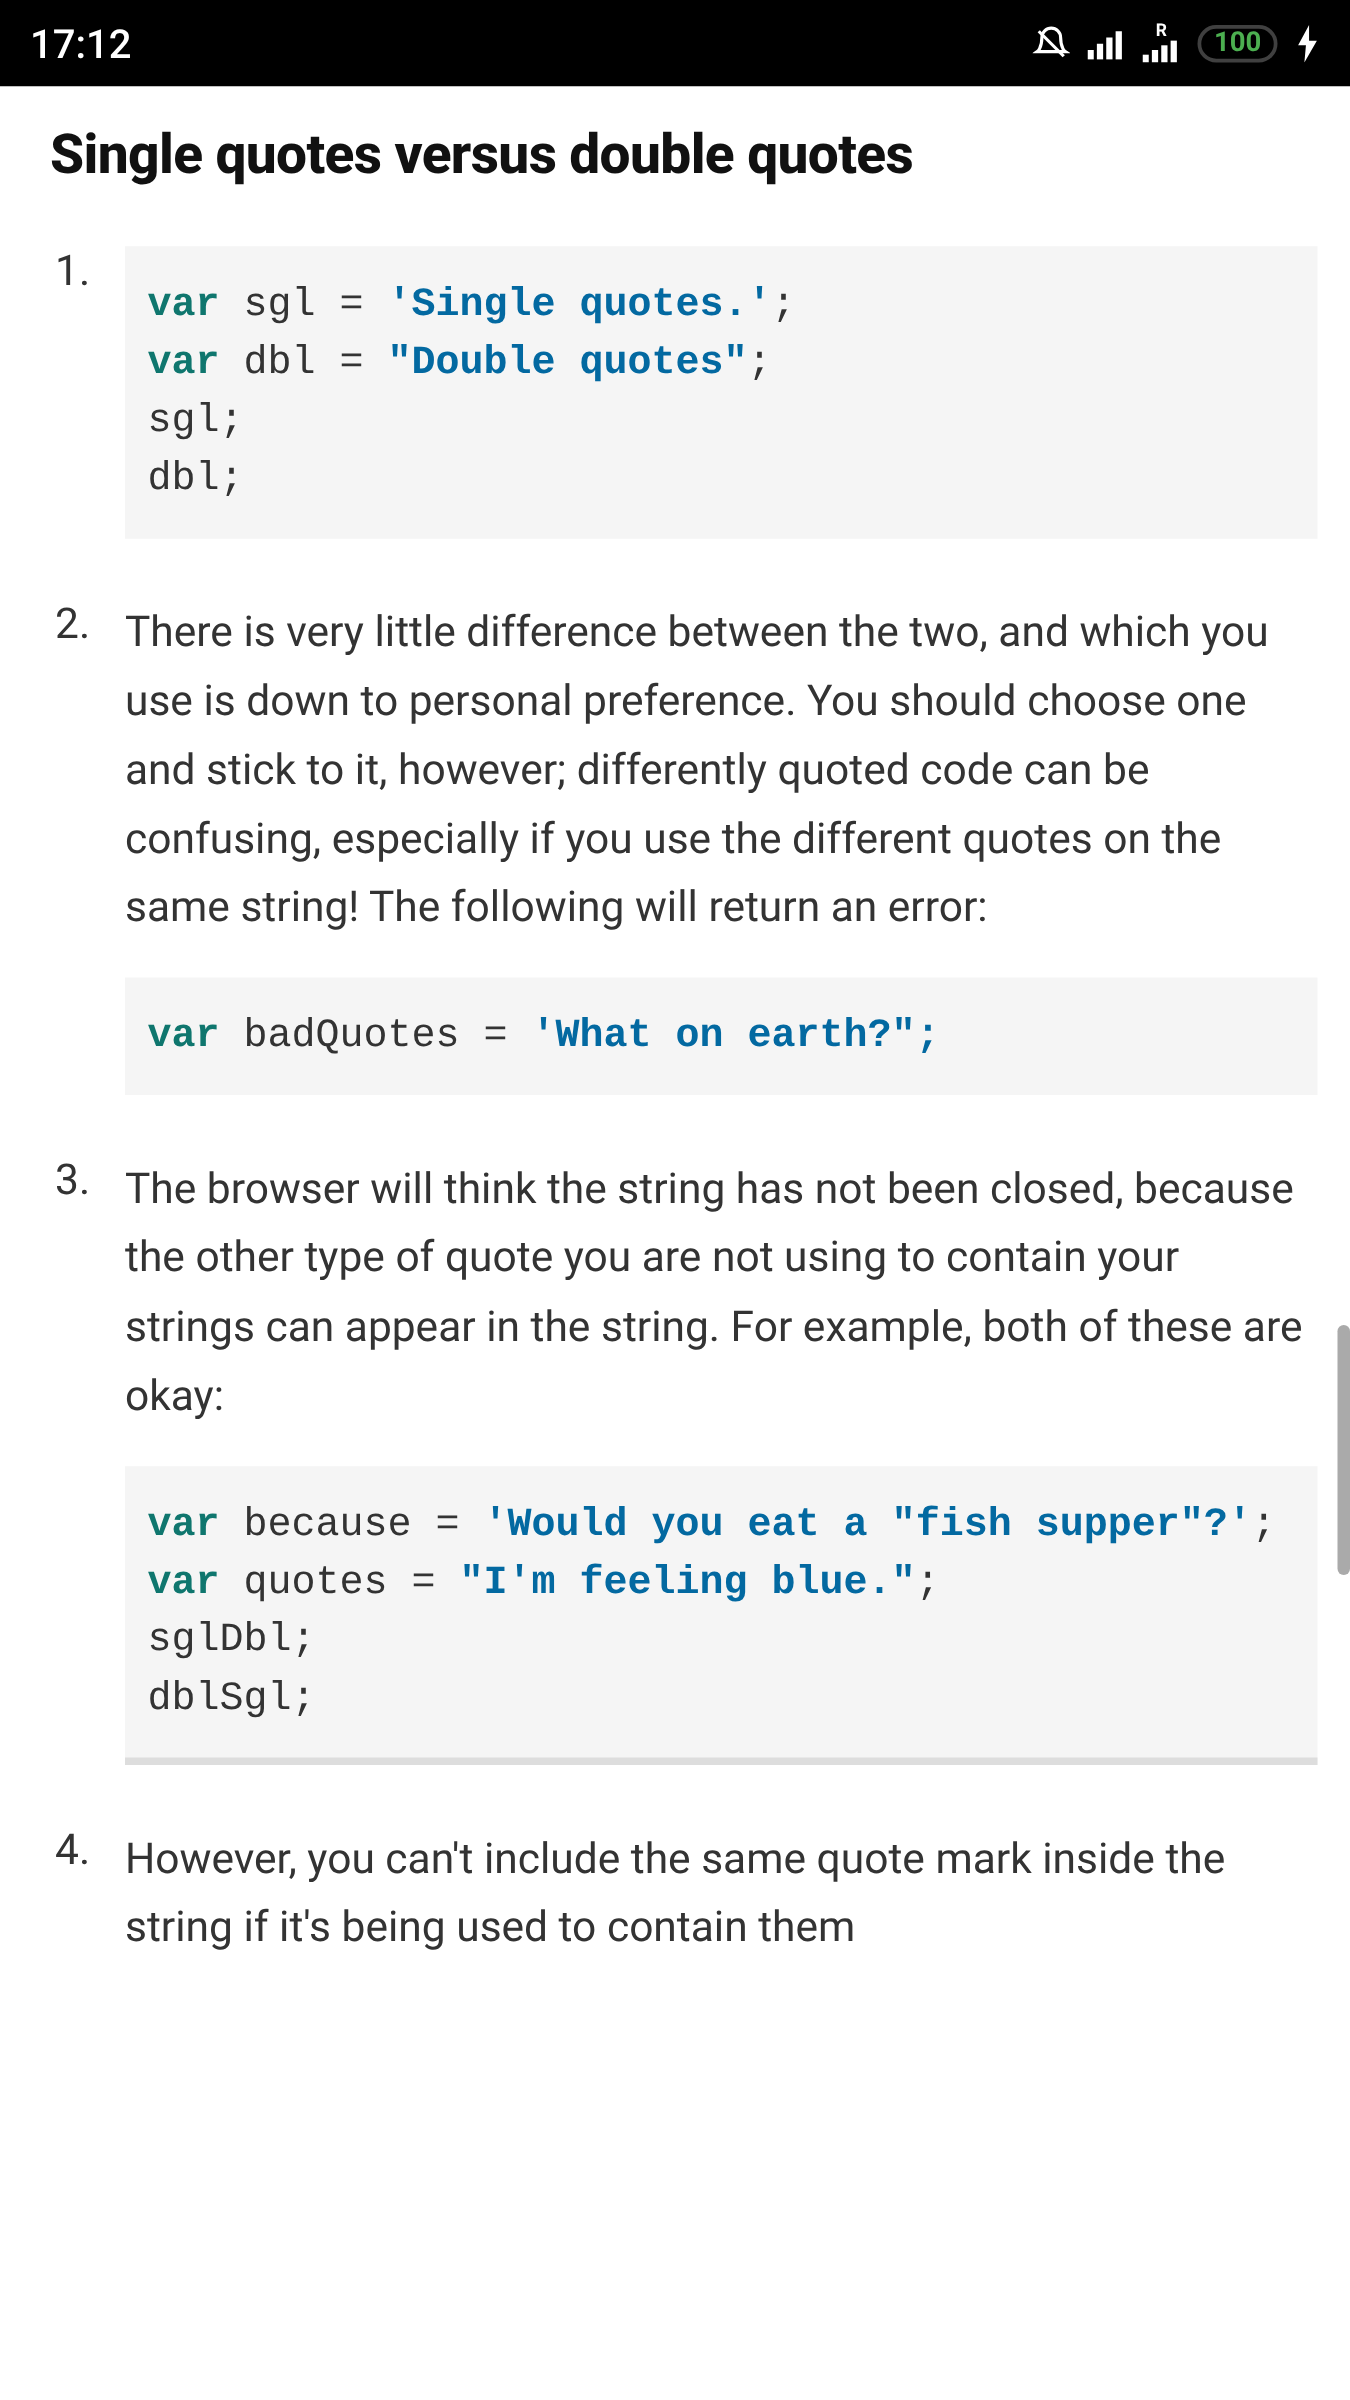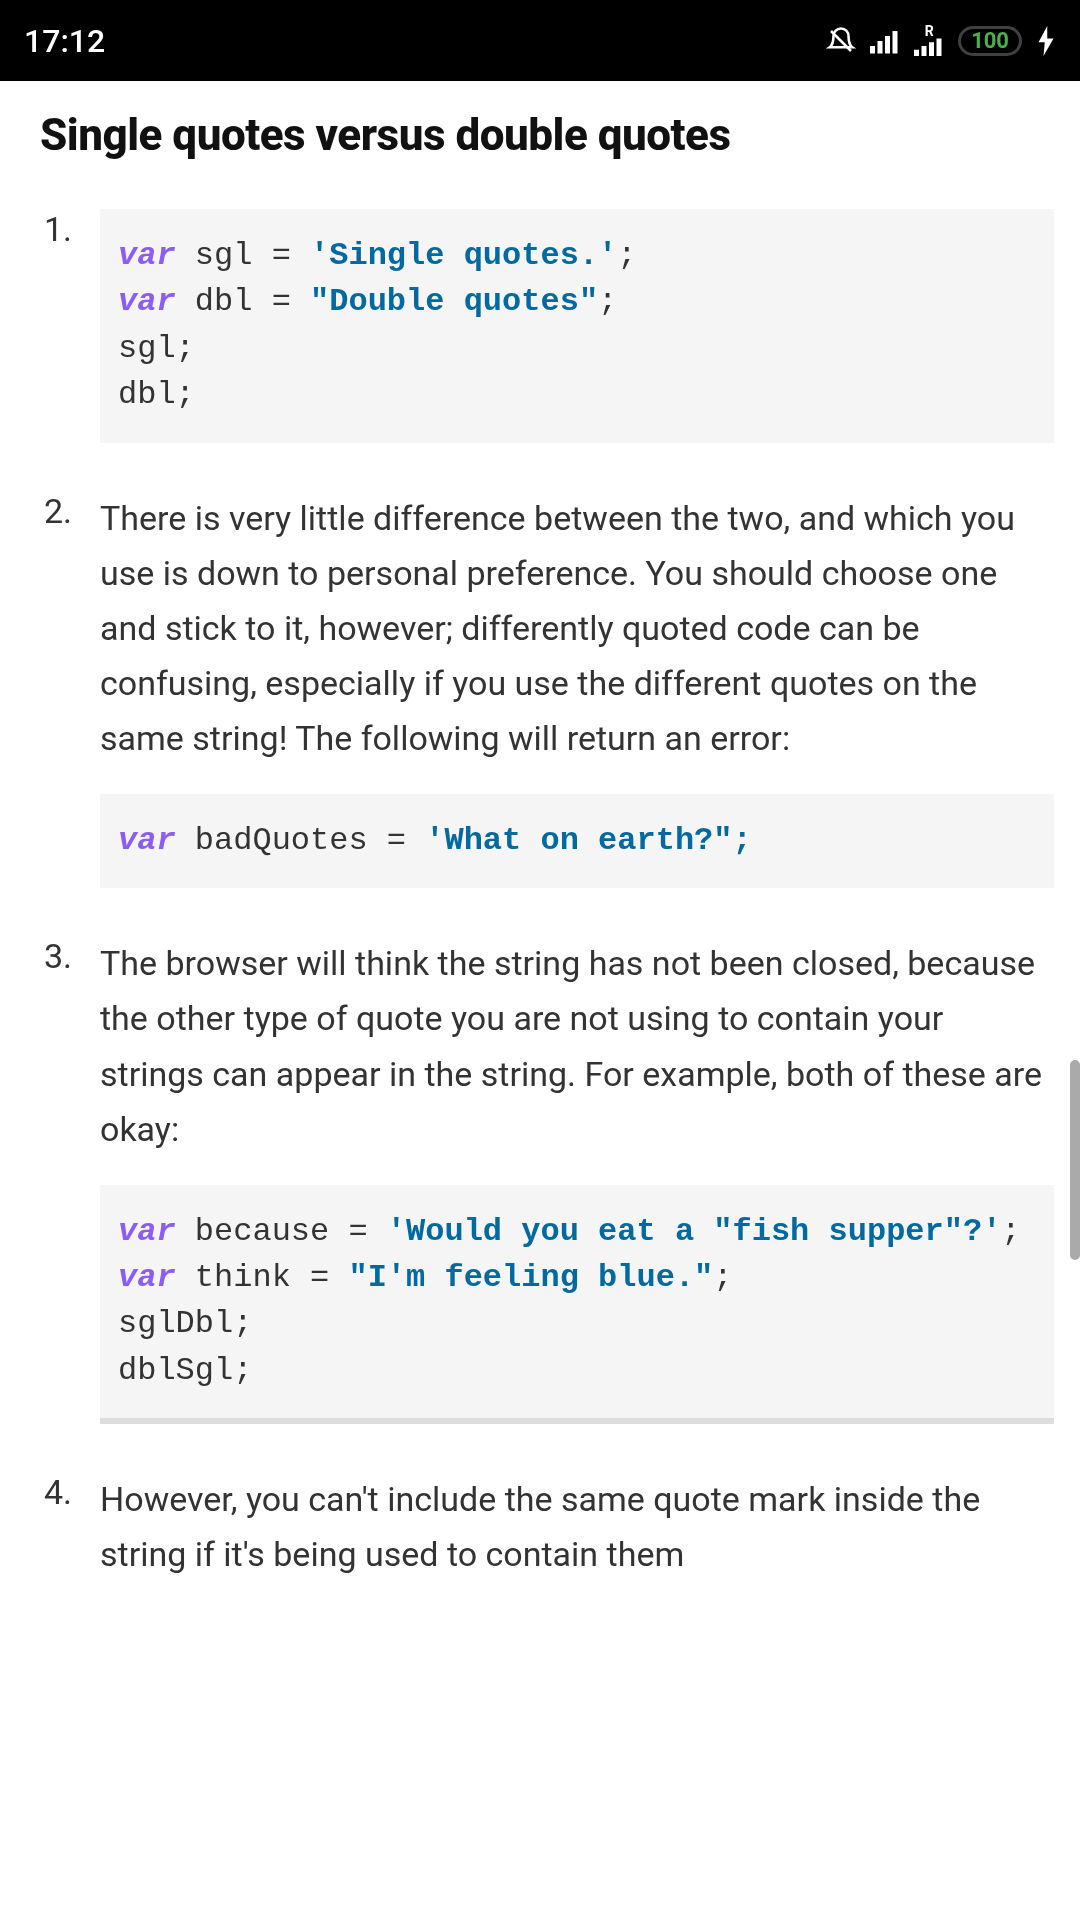--- a/index.html
+++ b/index.html
@@ -6,21 +6,21 @@
   html, body { width: 1080px; height: 1920px; overflow: hidden; }
   body {
     font-family: -apple-system, BlinkMacSystemFont, "Segoe UI", Roboto, Arial, sans-serif;
     background: #fff;
     color: #333;
     position: relative;
   }
   .status-bar {
     background: #000;
     color: #fff;
-    height: 81px;
+    height: 69px;
     display: flex;
     align-items: center;
     justify-content: space-between;
     padding: 0 24px;
     font-size: 30px;
     font-weight: 500;
   }
   .status-left { font-size: 32px; }
   .status-right { display: flex; align-items: center; gap: 14px; }
   .bell-icon, .signal-icon, .bolt-icon { display: inline-flex; align-items: center; }
@@ -74,21 +74,21 @@
     font-family: "Consolas", "Menlo", "Courier New", monospace;
     font-size: 32px;
     line-height: 1.45;
     overflow-x: auto;
     white-space: pre;
     color: #333;
     margin-bottom: 0;
     border-bottom: 6px solid #ddd;
   }
   pre.code.noscrollhint { border-bottom: none; }
-  .kw { font-weight: 700; color: #8b5cf6; font-style: italic; }
+  .kw { font-weight: 700; color: #0f766e; }
   .str { color: #0369a1; font-weight: bold; }
   .scroll-indicator {
     position: absolute;
     right: 0;
     top: 1060px;
     width: 10px;
     height: 200px;
     background: #aaa;
     border-radius: 5px;
   }
@@ -151,21 +151,21 @@
     </li>
 
     <li>
       <p class="para">There is very little difference between the two, and which you use is down to personal preference. You should choose one and stick to it, however; differently quoted code can be confusing, especially if you use the different quotes on the same string! The following will return an error:</p>
       <pre class="code noscrollhint"><span class="kw">var</span><span> badQuotes = </span><span class="str">'What on earth?";</span><span></span></pre>
     </li>
 
     <li>
       <p class="para">The browser will think the string has not been closed, because the other type of quote you are not using to contain your strings can appear in the string. For example, both of these are okay:</p>
       <pre class="code"><span class="kw">var</span><span> because = </span><span class="str">'Would you eat a "fish supper"?'</span><span>;</span>
-<span class="kw">var</span><span> think = </span><span class="str">"I'm feeling blue."</span><span>;</span>
+<span class="kw">var</span><span> quotes = </span><span class="str">"I'm feeling blue."</span><span>;</span>
 <span>sglDbl;</span>
 <span>dblSgl;</span></pre>
     </li>
 
     <li>
       <p class="para">However, you can't include the same quote mark inside the string if it's being used to contain them</p>
     </li>
   </ol>
 </div>
 

